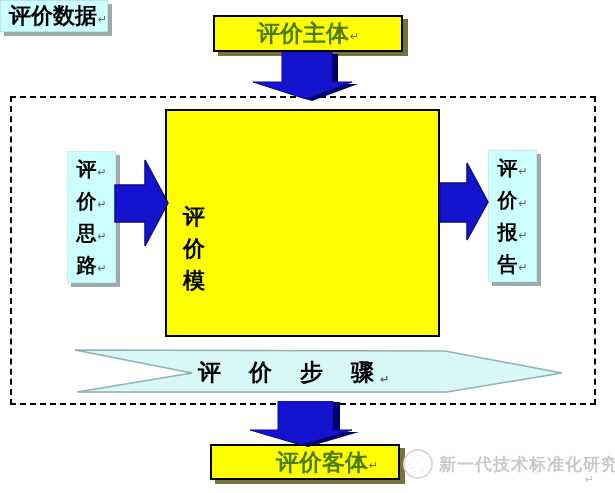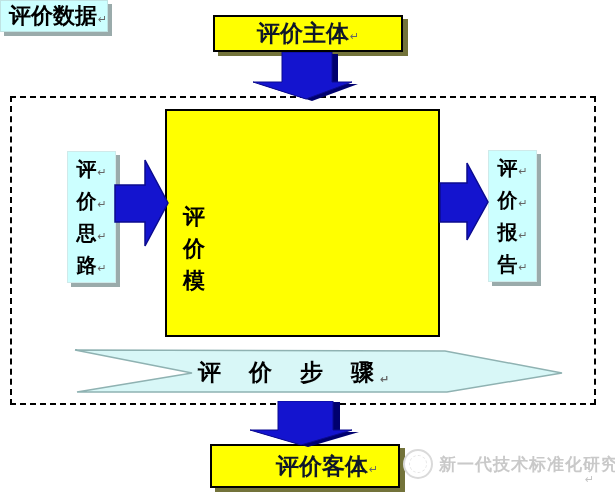--- a/index.html
+++ b/index.html
@@ -6,22 +6,22 @@
   .stage{position:relative;width:615px;height:493px;background:#ffffff;overflow:hidden;
          font-family:"DejaVu Serif","Liberation Serif",serif;}
   
   .dashed{position:absolute;left:10px;top:96px;width:586px;height:309px;
           border:2px dashed #000;box-sizing:border-box;z-index:1;}
   
   .ybox{position:absolute;width:190px;background:#FFFF00;border:2px solid #000;
         box-sizing:border-box;display:flex;align-items:center;justify-content:center;
         box-shadow:5px 4px 0 #73733a;z-index:4;}
   .ybox.top{left:213px;top:15px;height:37px;}
-  .ybox.bottom{left:210px;top:444px;height:44px;}
-  .ybox .lbl{font-size:23px;font-weight:bold;color:#0f172a;white-space:nowrap;}
+  .ybox.bottom{left:210px;top:444px;height:36px;}
+  .ybox .lbl{font-size:23px;font-weight:bold;color:#4d7c0f;white-space:nowrap;}
   .ybox.bottom .lbl{padding-left:44px;}
   
   .center-box{position:absolute;left:165px;top:109px;width:275px;height:228px;
               background:#FFFF00;border:2px solid #000;box-sizing:border-box;z-index:2;}
   .side-label{position:absolute;left:179px;top:200px;width:30px;text-align:center;z-index:3;}
   .side-label .vch{display:block;font-size:22px;font-weight:bold;color:#000;line-height:32px;}
   
   .item{position:absolute;background:#CCFFFF;border:1px solid #bfe3e3;box-sizing:border-box;
         box-shadow:4px 4px 0 #9aabab;display:flex;align-items:center;justify-content:center;
         z-index:3;padding-left:8px;}

